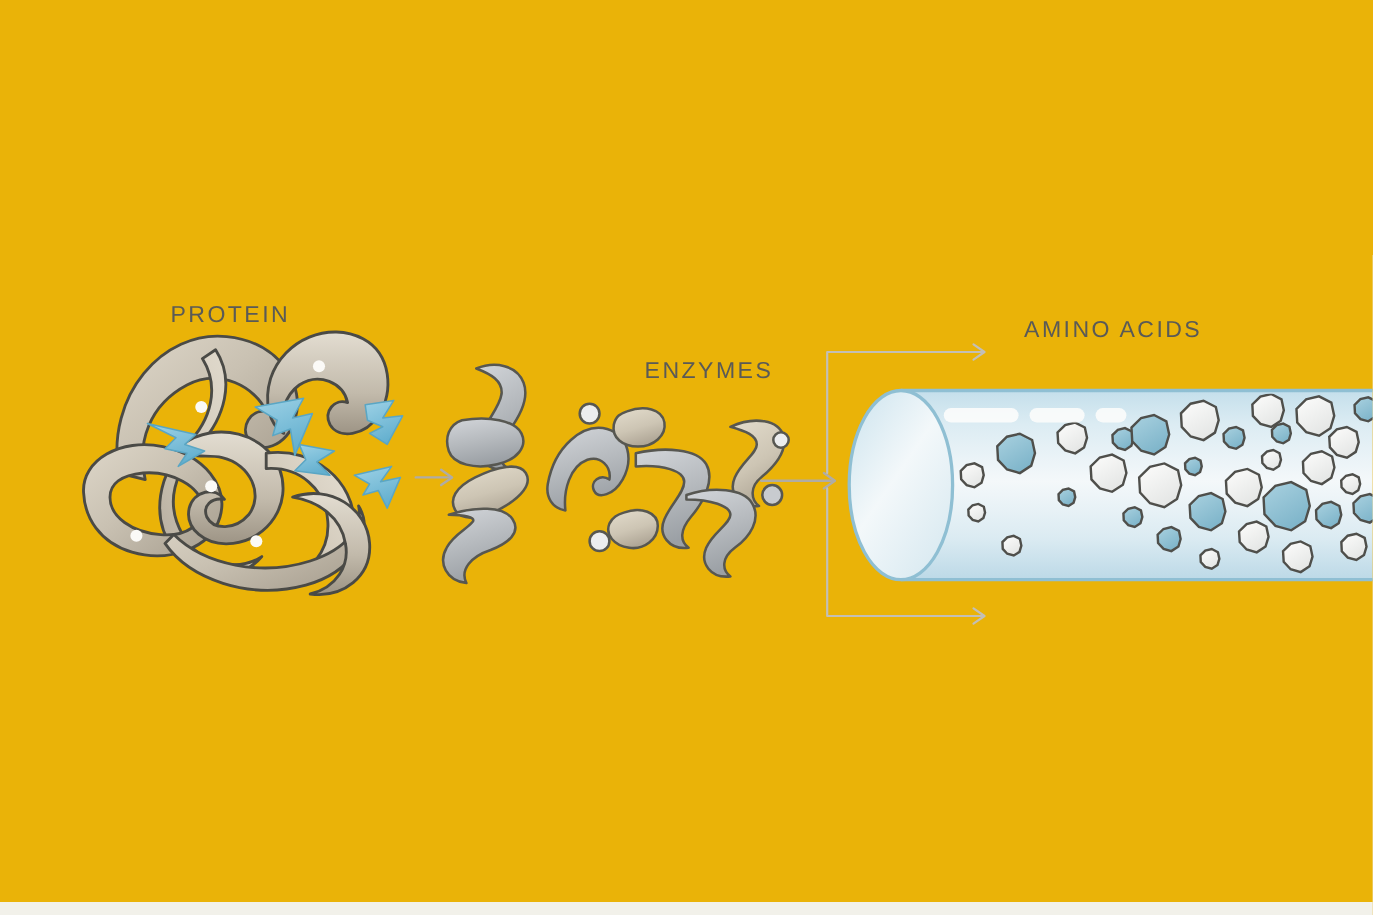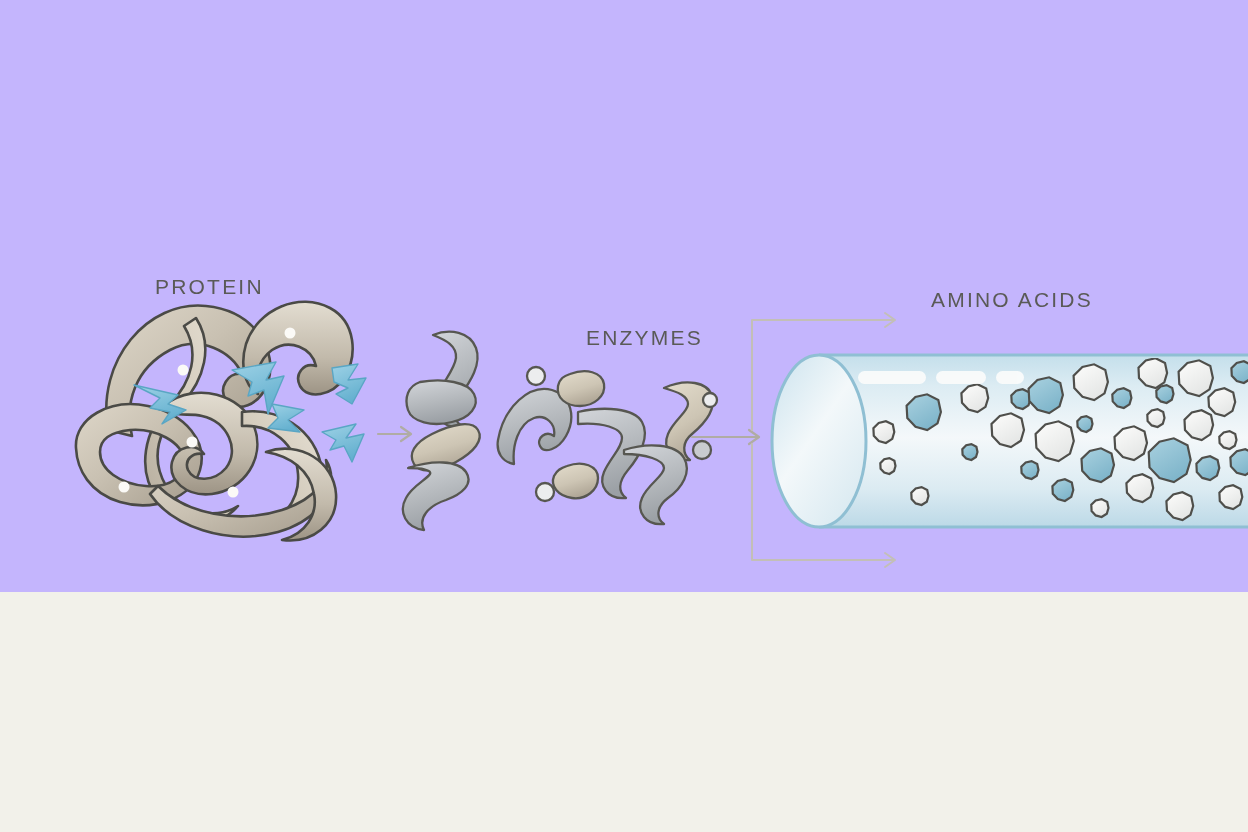--- a/index.html
+++ b/index.html
@@ -3,22 +3,22 @@
 <meta charset="utf-8">
 <style>
   html, body {
     margin: 0;
     padding: 0;
     background: #f2f1ea;
   }
   #stage {
     position: relative;
     width: 1248px;
-    height: 592px;
-    background: #c4b5fd;
+    height: 820px;
+    background: #eab308;
     overflow: hidden;
     font-family: "Liberation Sans", sans-serif;
   }
   .label {
     position: absolute;
     color: #5a5a57;
     font-size: 21px;
     letter-spacing: 2.2px;
     font-weight: 400;
     white-space: nowrap;

